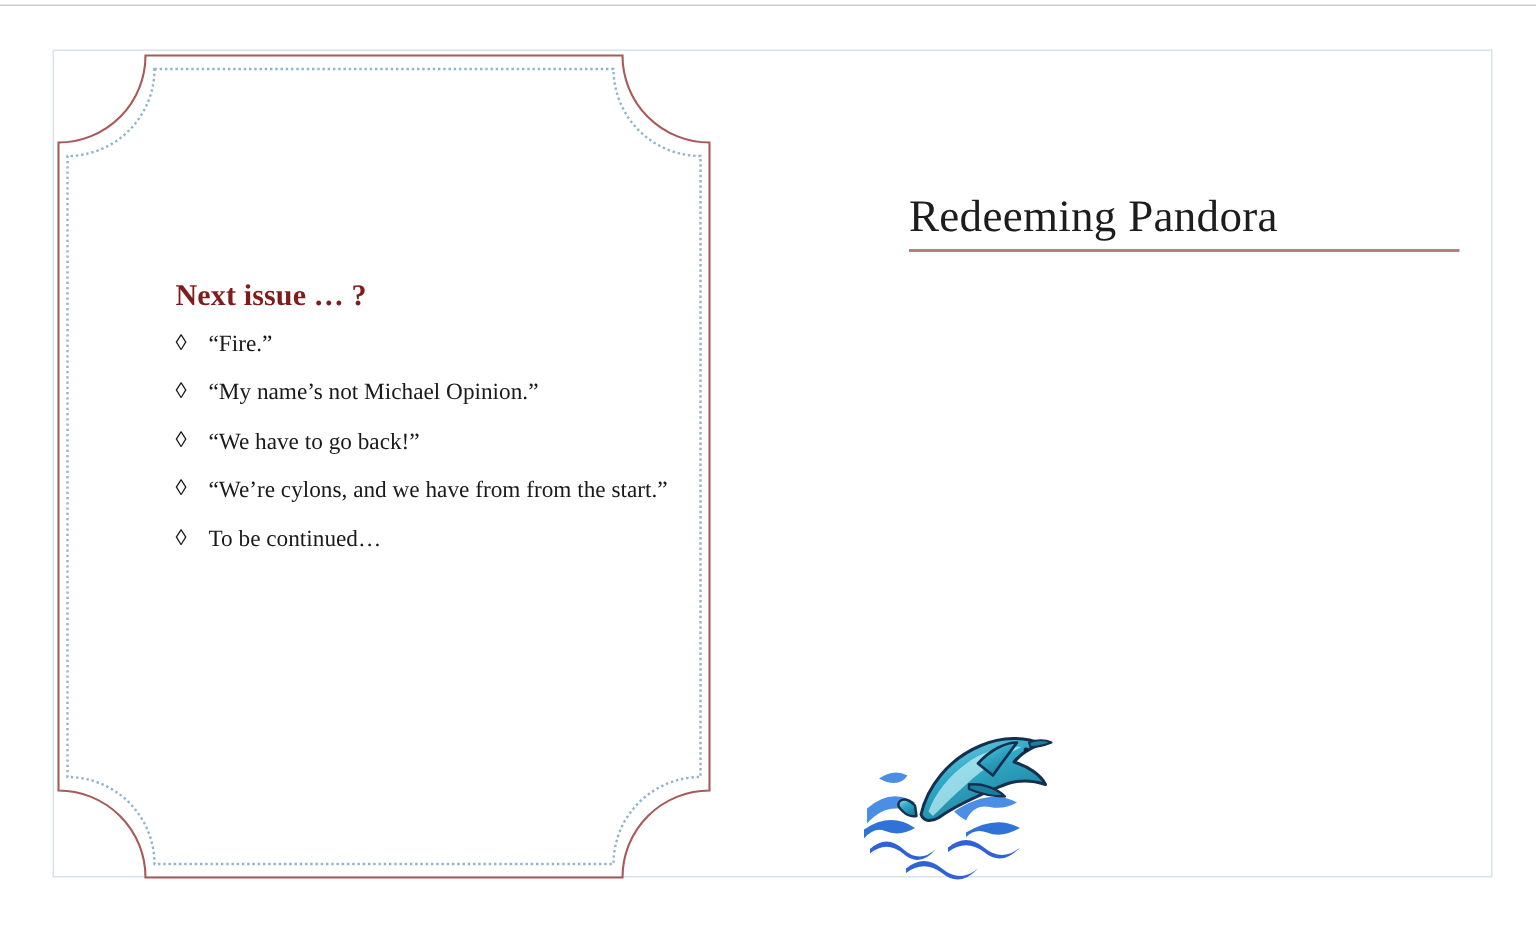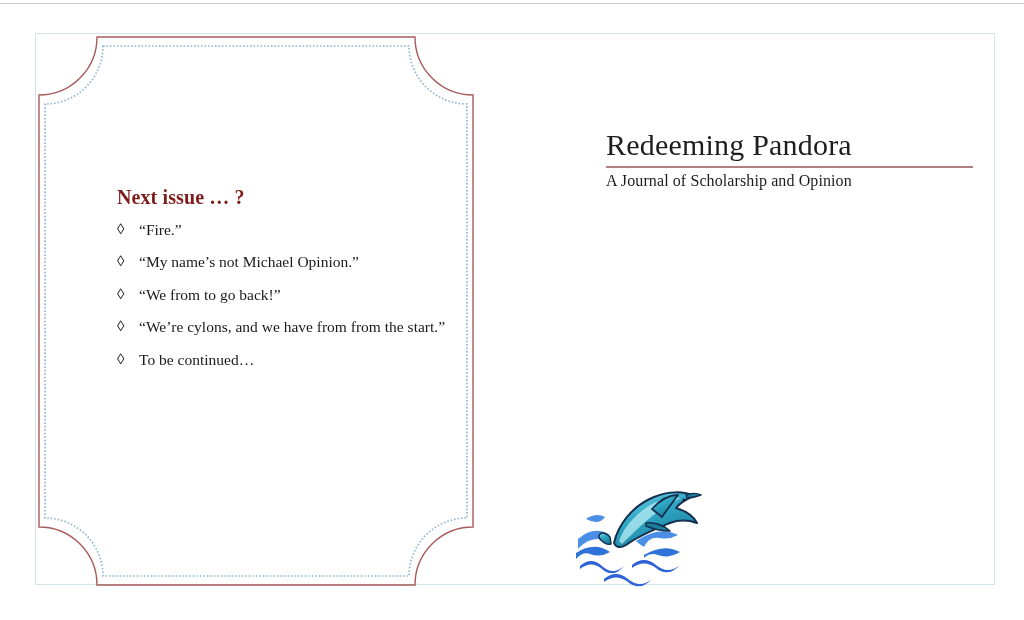--- a/index.html
+++ b/index.html
@@ -200,40 +200,39 @@
       <li>
         <span class="bullet">◊</span>
         <span class="li-text">“Fire.”</span>
       </li>
       <li>
         <span class="bullet">◊</span>
         <span class="li-text">“My name’s not Michael Opinion.”</span>
       </li>
       <li>
         <span class="bullet">◊</span>
-        <span class="li-text">“We from to go back!”</span>
+        <span class="li-text">“We have to go back!”</span>
       </li>
       <li>
         <span class="bullet">◊</span>
         <span class="li-text">“We’re cylons, and we have from from the start.”</span>
       </li>
       <li>
         <span class="bullet">◊</span>
         <span class="li-text">To be continued…</span>
       </li>
     </ul>
   </div>
 </div>
 
 <div class="panel-right">
 
   <div class="masthead">
     <h1 class="journal-title">Redeeming Pandora</h1>
     <div class="title-rule"></div>
-    <p class="journal-subtitle">A Journal of Scholarship and Opinion</p>
   </div>
 
   <div class="dolphin-art">
     <svg viewBox="0 0 140 115" width="140" height="115">
       <defs>
         <linearGradient id="dolphinBody" x1="0" y1="0" x2="0.6" y2="1">
           <stop offset="0%" stop-color="#8fdcea"></stop>
           <stop offset="45%" stop-color="#31a9c7"></stop>
           <stop offset="100%" stop-color="#1a7f9c"></stop>
         </linearGradient>

